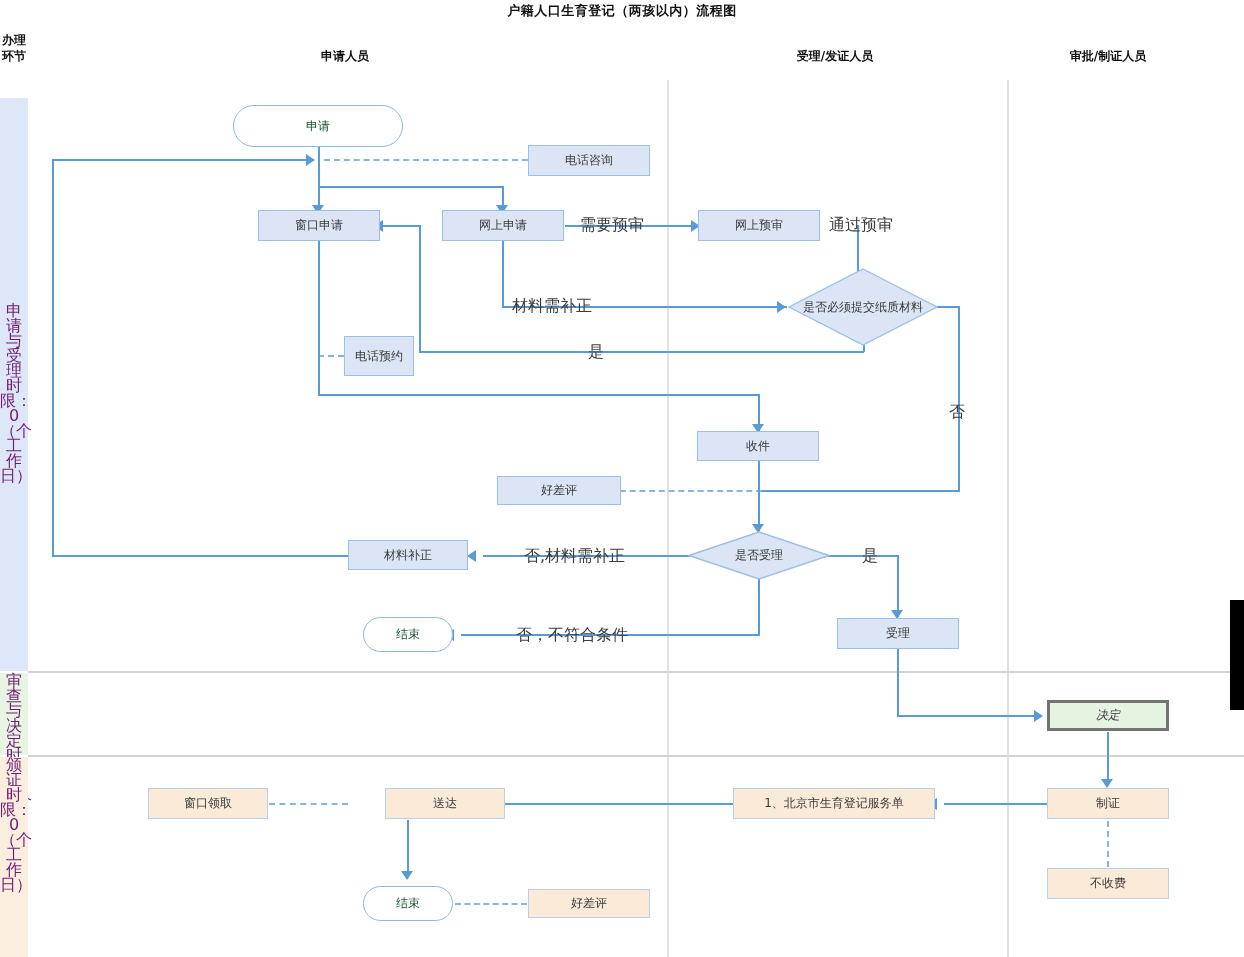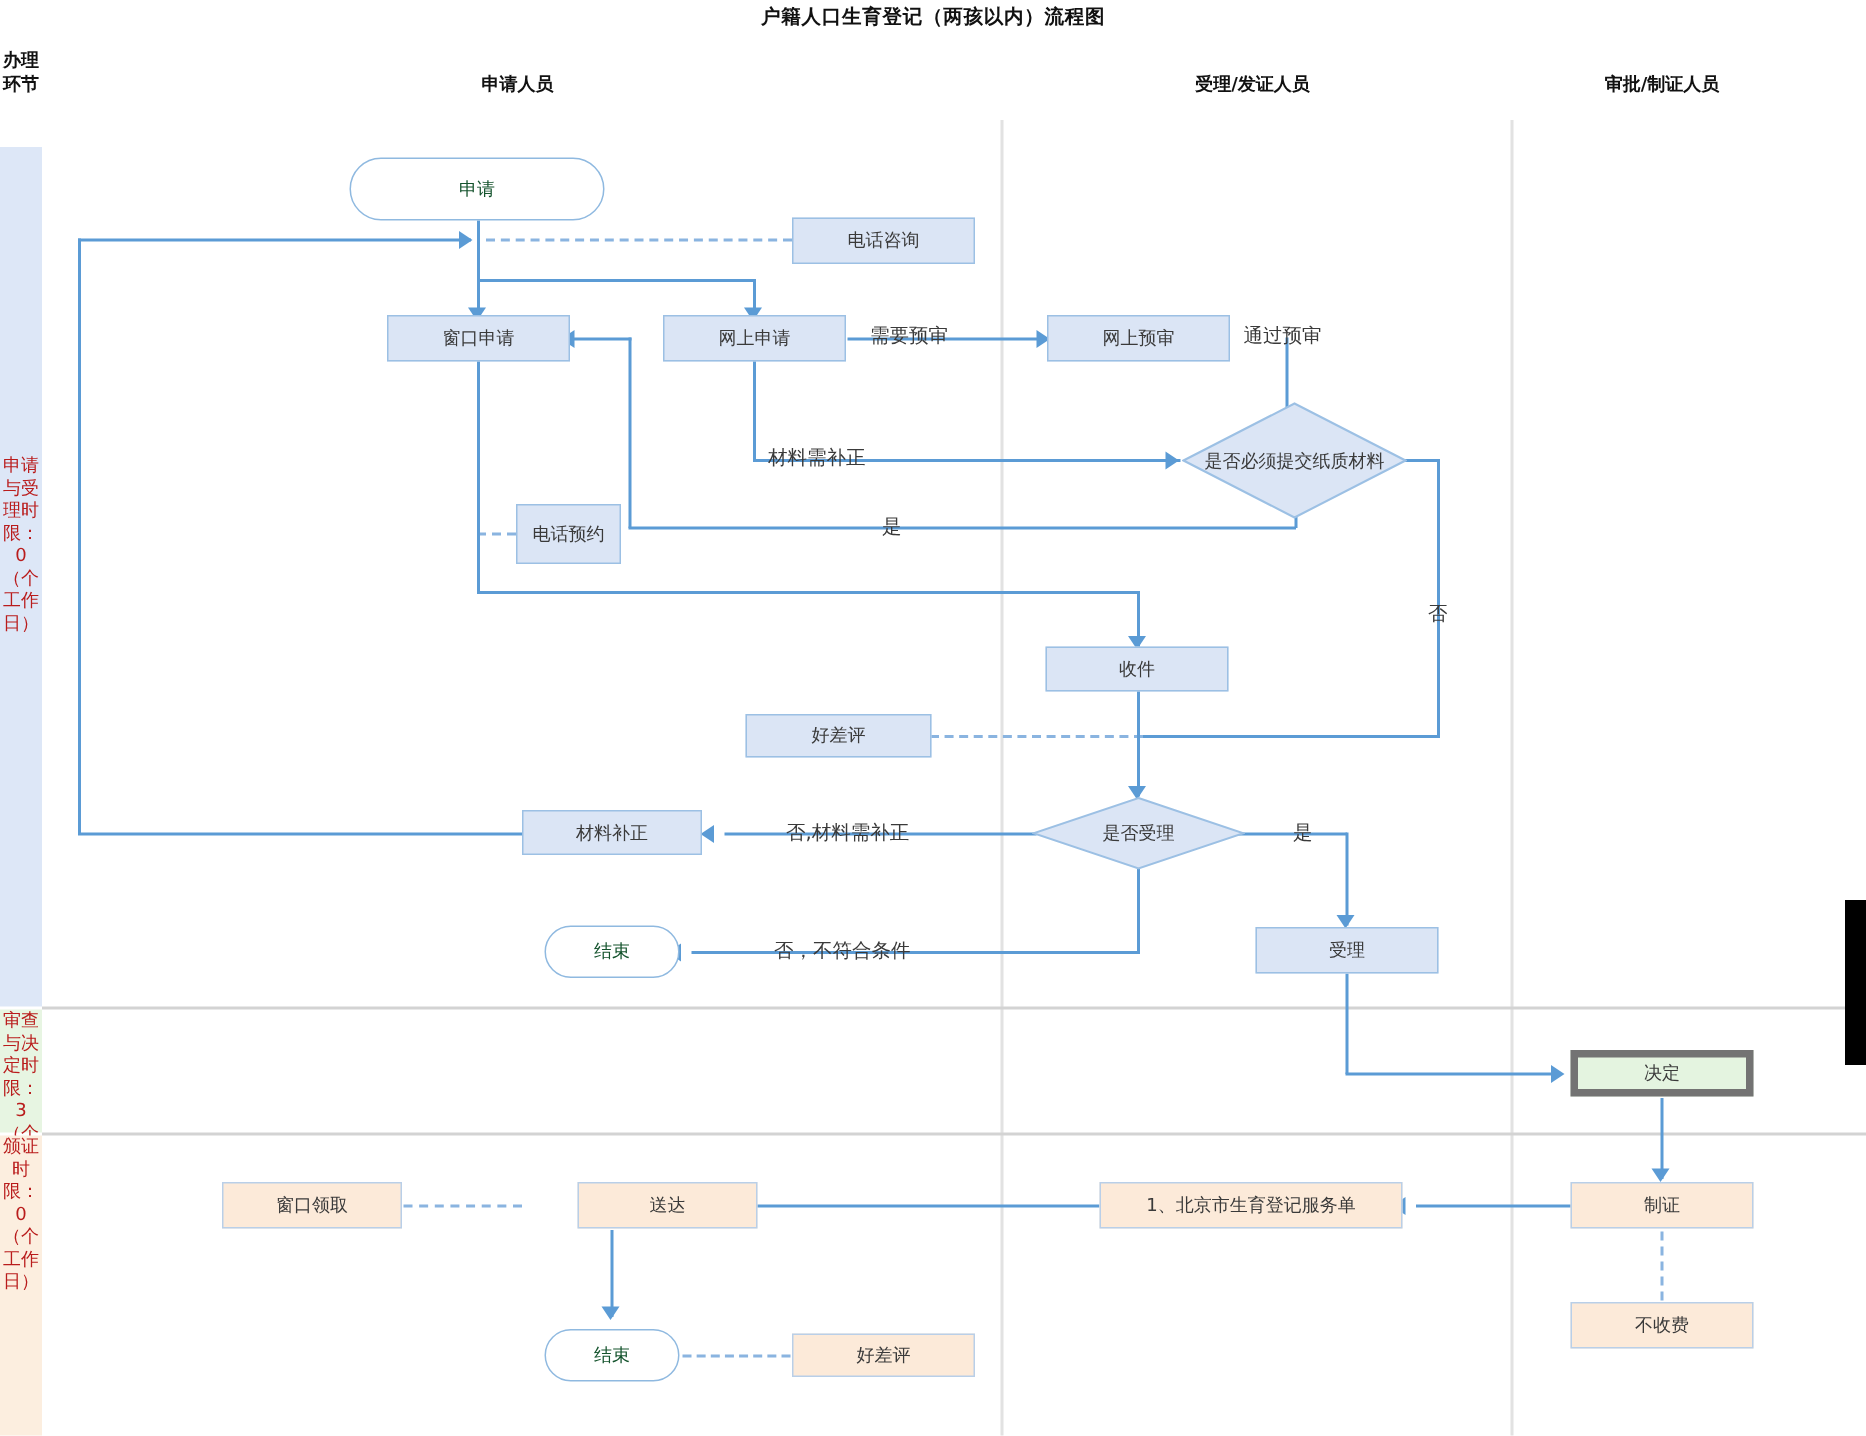--- a/index.html
+++ b/index.html
@@ -21,42 +21,42 @@
   }
 
   
   .vdiv{position:absolute;width:2px;background:#e2e2e2;}
   
   .hdiv{position:absolute;height:2px;background:#d3d3d3;}
 
   
   .phase{
     position:absolute;left:0;width:28px;
-    font-size:12px;color:#b91c1c;
+    font-size:16px;color:#701a75;
     text-align:center;line-height:15px;
     word-break:break-all;
     display:block;
     padding-top:2px;
     box-sizing:border-box;
   }
   .phase-head{
     position:absolute;left:0;top:32px;width:28px;
     font-size:12px;font-weight:bold;color:#111;text-align:center;
     line-height:16px;word-break:break-all;
   }
 
   
   .node{
     position:absolute;box-sizing:border-box;
     display:flex;align-items:center;justify-content:center;
     text-align:center;font-size:12px;line-height:15px;
     color:#3a3a3a;
   }
   .n-blue{background:#dbe5f5;border:1px solid #9cc0e4;}
-  .n-green{background:#e4f4e0;border:5px solid #737373;}
+  .n-green{background:#e4f4e0;border:3px solid #737373;font-style:italic;}
   .n-orange{background:#fcead9;border:1px solid #b9cfe8;}
   .n-term{
     background:#ffffff;border:1px solid #8fb9e0;border-radius:22px;
     color:#14532d;
   }
   .n-diamond{
     background:transparent;border:0;color:#3a3a3a;
   }
   .dia-shape{
     position:absolute;left:0;top:0;width:100%;height:100%;
@@ -74,21 +74,21 @@
   }
   .ln-dash-v{
     position:absolute;width:0;border-left:2px dashed #8ab4e0;
   }
   .arrow{position:absolute;width:0;height:0;}
   .ar-down{border-left:6px solid transparent;border-right:6px solid transparent;border-top:9px solid #5b9bd5;}
   .ar-left{border-top:6px solid transparent;border-bottom:6px solid transparent;border-right:9px solid #5b9bd5;}
   .ar-right{border-top:6px solid transparent;border-bottom:6px solid transparent;border-left:9px solid #5b9bd5;}
 
   .elabel{
-    position:absolute;font-size:13px;color:#3a3a3a;white-space:nowrap;
+    position:absolute;font-size:16px;color:#3a3a3a;white-space:nowrap;
     background:transparent;line-height:12px;
   }
   .elabel.vert{
     writing-mode:vertical-rl;white-space:nowrap;
   }
 
   .scrollbar{
     position:absolute;right:0;background:#000000;
   }
 </style>

